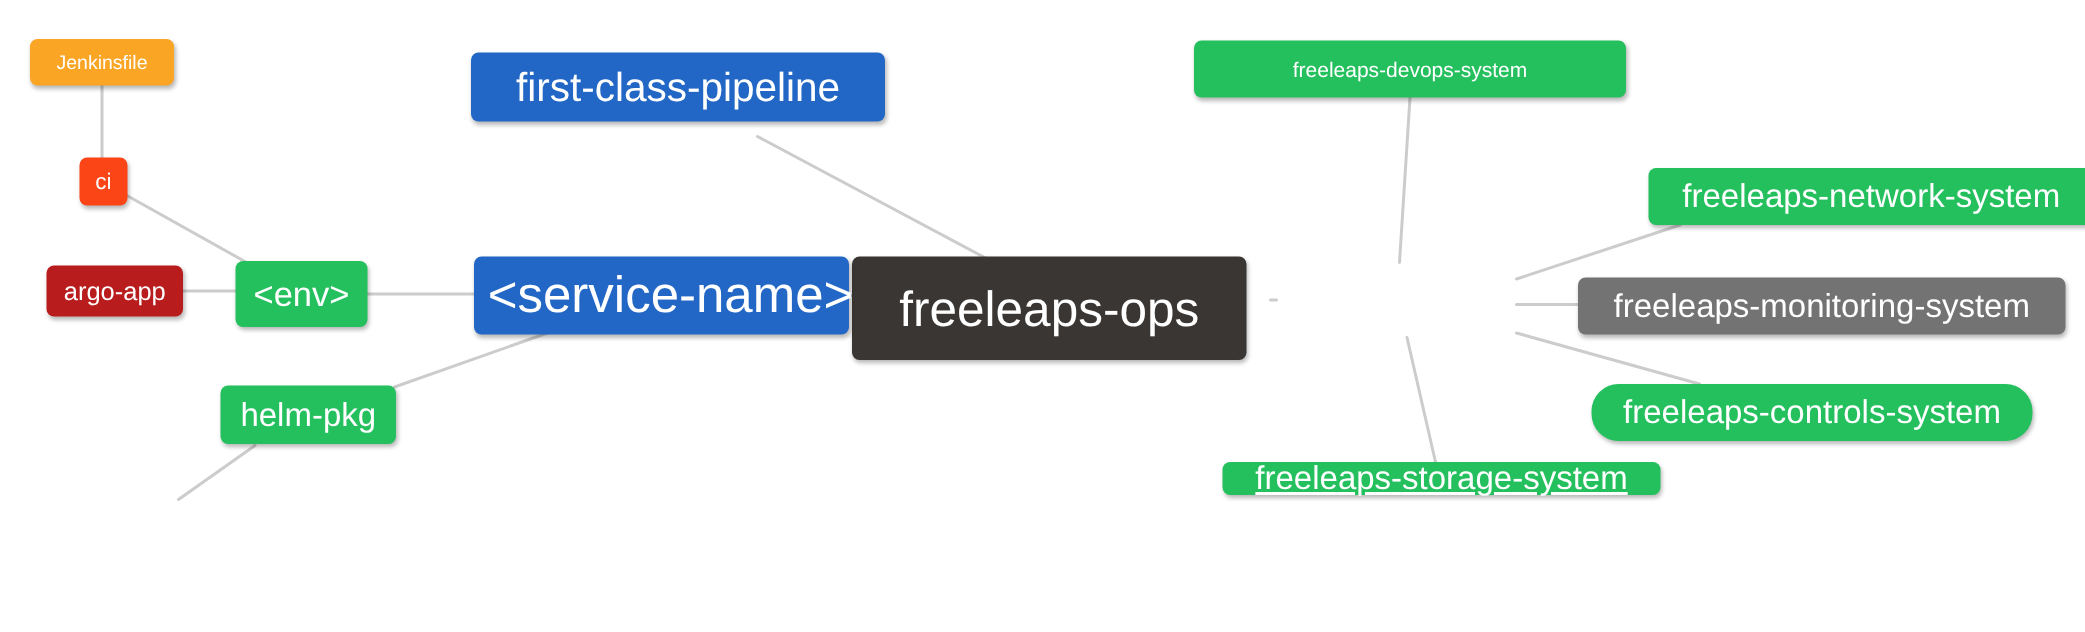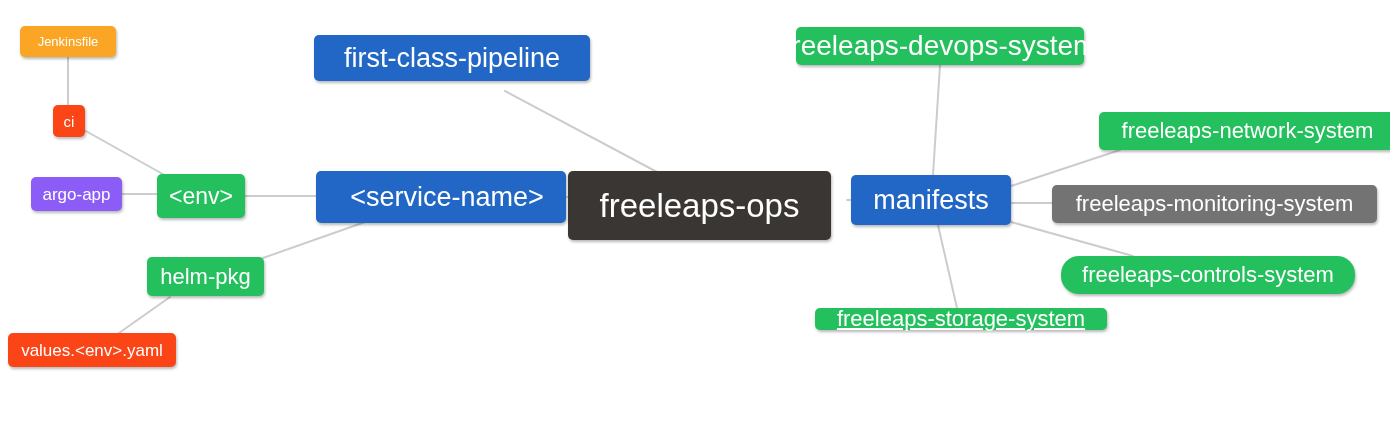--- a/index.html
+++ b/index.html
@@ -59,27 +59,25 @@
     <line x1="847" y1="200" x2="851" y2="200" stroke="#cccccc"></line>
     <line x1="933" y1="175" x2="940" y2="65" stroke="#cccccc"></line>
     <line x1="1011" y1="186" x2="1120" y2="150" stroke="#cccccc"></line>
     <line x1="1011" y1="203" x2="1052" y2="203" stroke="#cccccc"></line>
     <line x1="1011" y1="222" x2="1133" y2="256" stroke="#cccccc"></line>
     <line x1="938" y1="225" x2="957" y2="308" stroke="#cccccc"></line>
   </svg>
 
   <div class="node" style="left: 568px; top: 171px; width: 263px; height: 69px; font-size: 33px; background-color: rgb(58, 54, 51); color: rgb(255, 255, 255);">freeleaps-ops</div>
   <div class="node" style="left: 314px; top: 35px; width: 276px; height: 46px; font-size: 27px; background-color: rgb(34, 103, 197); color: rgb(255, 255, 255);">first-class-pipeline</div>
-  <div class="node" style="left: 316px; top: 171px; width: 250px; height: 52px; font-size: 27px; background-color: rgb(34, 103, 197); color: rgb(255, 255, 255); padding-left: 12px;">&lt;service-name&gt;</div>
-  <div class="node" style="left: 851px; top: 175px; width: 160px; height: 50px; font-size: 27px; background-color: rgb(34, 103, 197); color: rgb(255, 255, 255);">manifests</div>
+  <div class="node" style="left: 316px; top: 171px; width: 250px; height: 52px; font-size: 34px; background-color: rgb(34, 103, 197); color: rgb(255, 255, 255); padding-left: 12px;">&lt;service-name&gt;</div>
   <div class="node" style="left: 147px; top: 257px; width: 117px; height: 39px; font-size: 22px; background-color: rgb(37, 192, 94); color: rgb(255, 255, 255);">helm-pkg</div>
   <div class="node" style="left: 157px; top: 174px; width: 88px; height: 44px; font-size: 23px; background-color: rgb(37, 192, 94); color: rgb(255, 255, 255);">&lt;env&gt;</div>
-  <div class="node" style="left: 31px; top: 177px; width: 91px; height: 34px; font-size: 17px; background-color: #8b5cf6; color: rgb(255, 255, 255); text-align: center;">argo-app</div>
+  <div class="node" style="left: 31px; top: 177px; width: 91px; height: 34px; font-size: 17px; background-color: #b91c1c; color: rgb(255, 255, 255); text-align: center;">argo-app</div>
   <div class="node" style="left: 53px; top: 105px; width: 32px; height: 32px; font-size: 15px; background-color: rgb(251, 69, 22); color: rgb(255, 255, 255);">ci</div>
   <div class="node" style="left: 20px; top: 26px; width: 96px; height: 31px; font-size: 13px; background-color: rgb(251, 165, 36); color: rgb(255, 255, 255);">Jenkinsfile</div>
-  <div class="node" style="left: 8px; top: 333px; width: 168px; height: 34px; font-size: 17px; background-color: rgb(251, 69, 22); color: rgb(255, 255, 255);">values.&lt;env&gt;.yaml</div>
-  <div class="node" style="left: 796px; top: 27px; width: 288px; height: 38px; font-size: 28px; background-color: rgb(37, 192, 94); color: rgb(255, 255, 255);">freeleaps-devops-system</div>
+  <div class="node" style="left: 796px; top: 27px; width: 288px; height: 38px; font-size: 14px; background-color: rgb(37, 192, 94); color: rgb(255, 255, 255);">freeleaps-devops-system</div>
   <div class="node" style="left: 1099px; top: 112px; width: 297px; height: 38px; font-size: 22px; background-color: rgb(37, 192, 94); color: rgb(255, 255, 255);">freeleaps-network-system</div>
   <div class="node" style="left: 1052px; top: 185px; width: 325px; height: 38px; font-size: 22px; background-color: #737373; color: rgb(255, 255, 255);">freeleaps-monitoring-system</div>
   <div class="node" style="left: 1061px; top: 256px; width: 294px; height: 38px; font-size: 22px; background-color: rgb(37, 192, 94); color: rgb(255, 255, 255); border-radius: 18px;">freeleaps-controls-system</div>
   <div class="node" style="left: 815px; top: 308px; width: 292px; height: 22px; font-size: 22px; background-color: rgb(37, 192, 94); color: rgb(255, 255, 255); text-decoration: underline;">freeleaps-storage-system</div>
 
 </div>
 
 </body></html>

